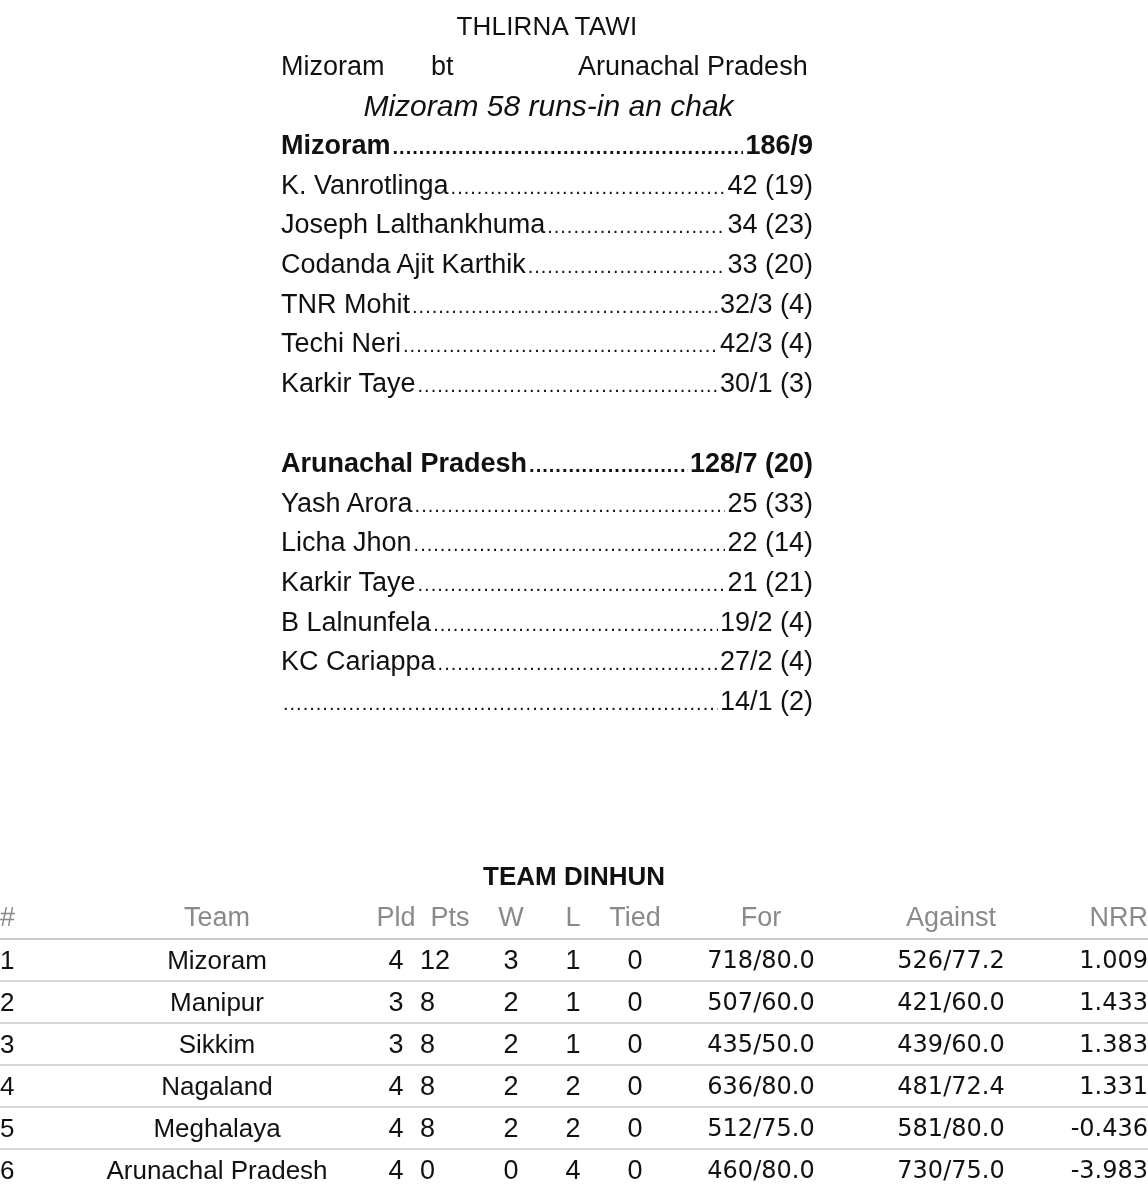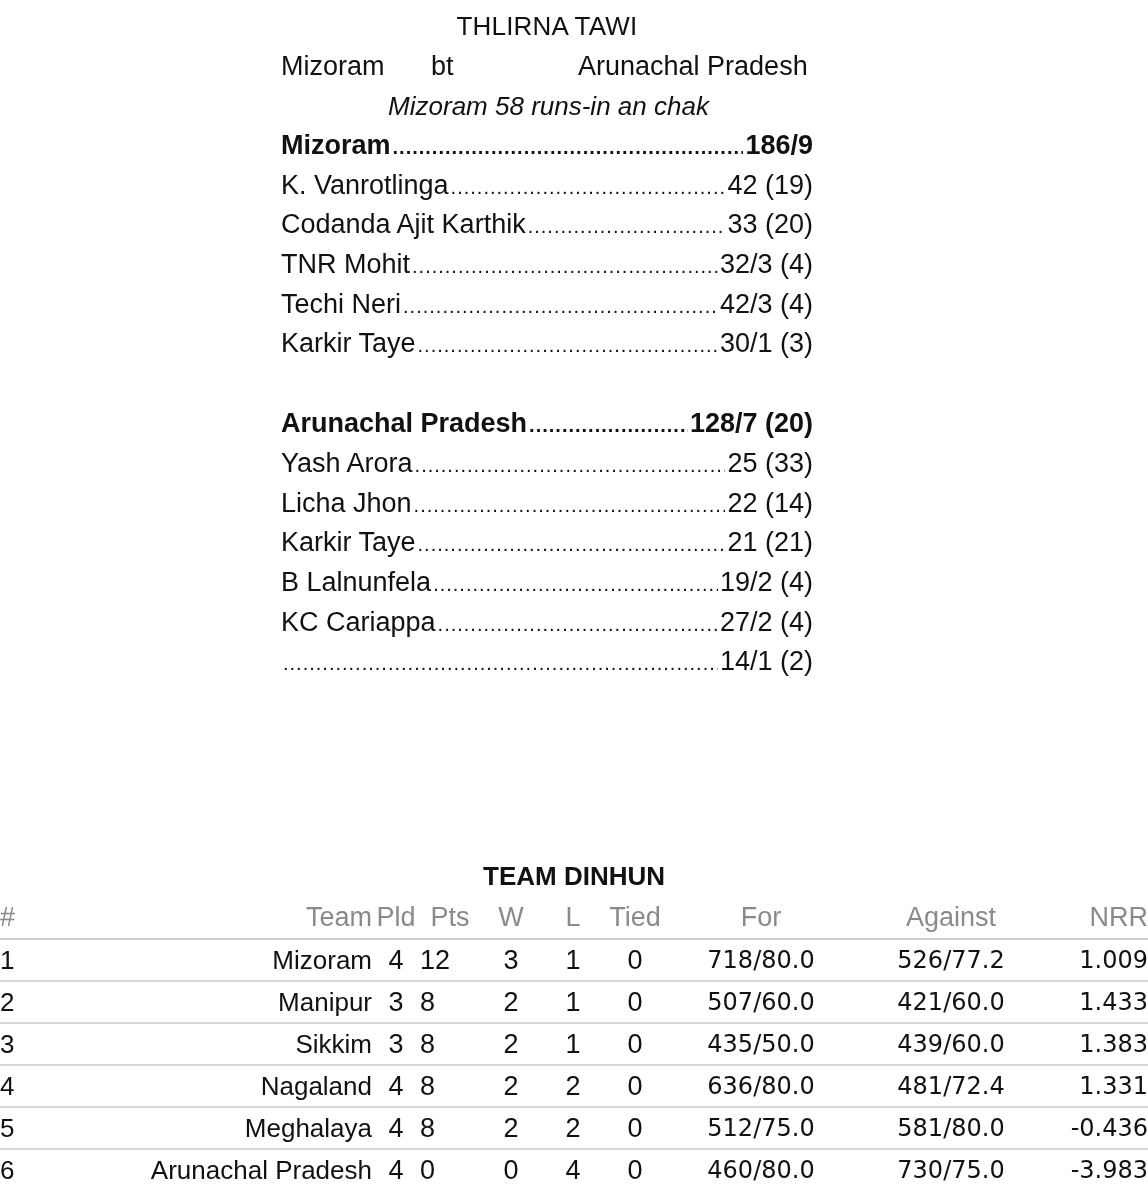--- a/index.html
+++ b/index.html
@@ -15,21 +15,21 @@
       margin-left: -18px; width: 568px; letter-spacing: 0.2px;
     }
     .teams-line {
       position: relative; height: 40px; font-size: 27px; line-height: 40px; width: 560px;
     }
     .teams-line span { position: absolute; top: 0; }
     .tl-a { left: 0; }
     .tl-bt { left: 150px; }
     .tl-b { left: 297px; }
     .result {
-      text-align: center; font-style: italic; font-size: 26px; line-height: 40px;
+      text-align: center; font-style: italic; font-size: 30px; line-height: 40px;
       width: 575px; margin-left: -20px;
     }
     .row {
       display: flex; align-items: baseline; height: 39.7px; line-height: 39.7px;
       font-size: 27px; white-space: nowrap;
     }
     .row.bold { font-weight: bold; }
     .row .name { flex: 0 0 auto; }
     .row .dots {
       flex: 1 1 auto; overflow: hidden; margin: 0 2px;
@@ -53,21 +53,21 @@
     th {
       color: #8a8a8a; font-weight: normal; font-size: 27px; height: 42px;
       line-height: 42px; border-bottom: 2px solid #cccccc;
     }
     td {
       font-size: 26px; height: 40px; line-height: 40px; color: #111;
       border-bottom: 2px solid #d6d6d6;
     }
     tr:last-child td { border-bottom: none; }
     .c-rank { width: 62px; text-align: left; }
-    .c-team { width: 310px; text-align: right; }
+    .c-team { width: 310px; text-align: center; }
     .c-pld { width: 48px; text-align: center; }
     .c-pts { width: 60px; }
     .c-w { width: 62px; text-align: center; }
     .c-l { width: 62px; text-align: center; }
     .c-tied { width: 62px; text-align: center; }
     .c-for { width: 190px; text-align: center; }
     .c-against { width: 190px; text-align: center; }
     .c-nrr { width: 102px; text-align: right; }
     td.num { font-family: "DejaVu Sans", sans-serif; font-size: 24px; }
     td.c-pld, td.c-pts, td.c-w, td.c-l, td.c-tied { font-family: "Liberation Sans", sans-serif; font-size: 27px; }
@@ -86,20 +86,25 @@
 
   <div class="row bold">
     <span class="name">Mizoram</span>
     <span class="dots"></span>
     <span class="val">186/9</span>
   </div>
   <div class="row">
     <span class="name">K. Vanrotlinga</span>
     <span class="dots"></span>
     <span class="val">42 (19)</span>
+  </div>
+  <div class="row">
+    <span class="name">Joseph Lalthankhuma</span>
+    <span class="dots"></span>
+    <span class="val">34 (23)</span>
   </div>
   <div class="row">
     <span class="name">Codanda Ajit Karthik</span>
     <span class="dots"></span>
     <span class="val">33 (20)</span>
   </div>
   <div class="row">
     <span class="name">TNR Mohit</span>
     <span class="dots"></span>
     <span class="val">32/3 (4)</span>

